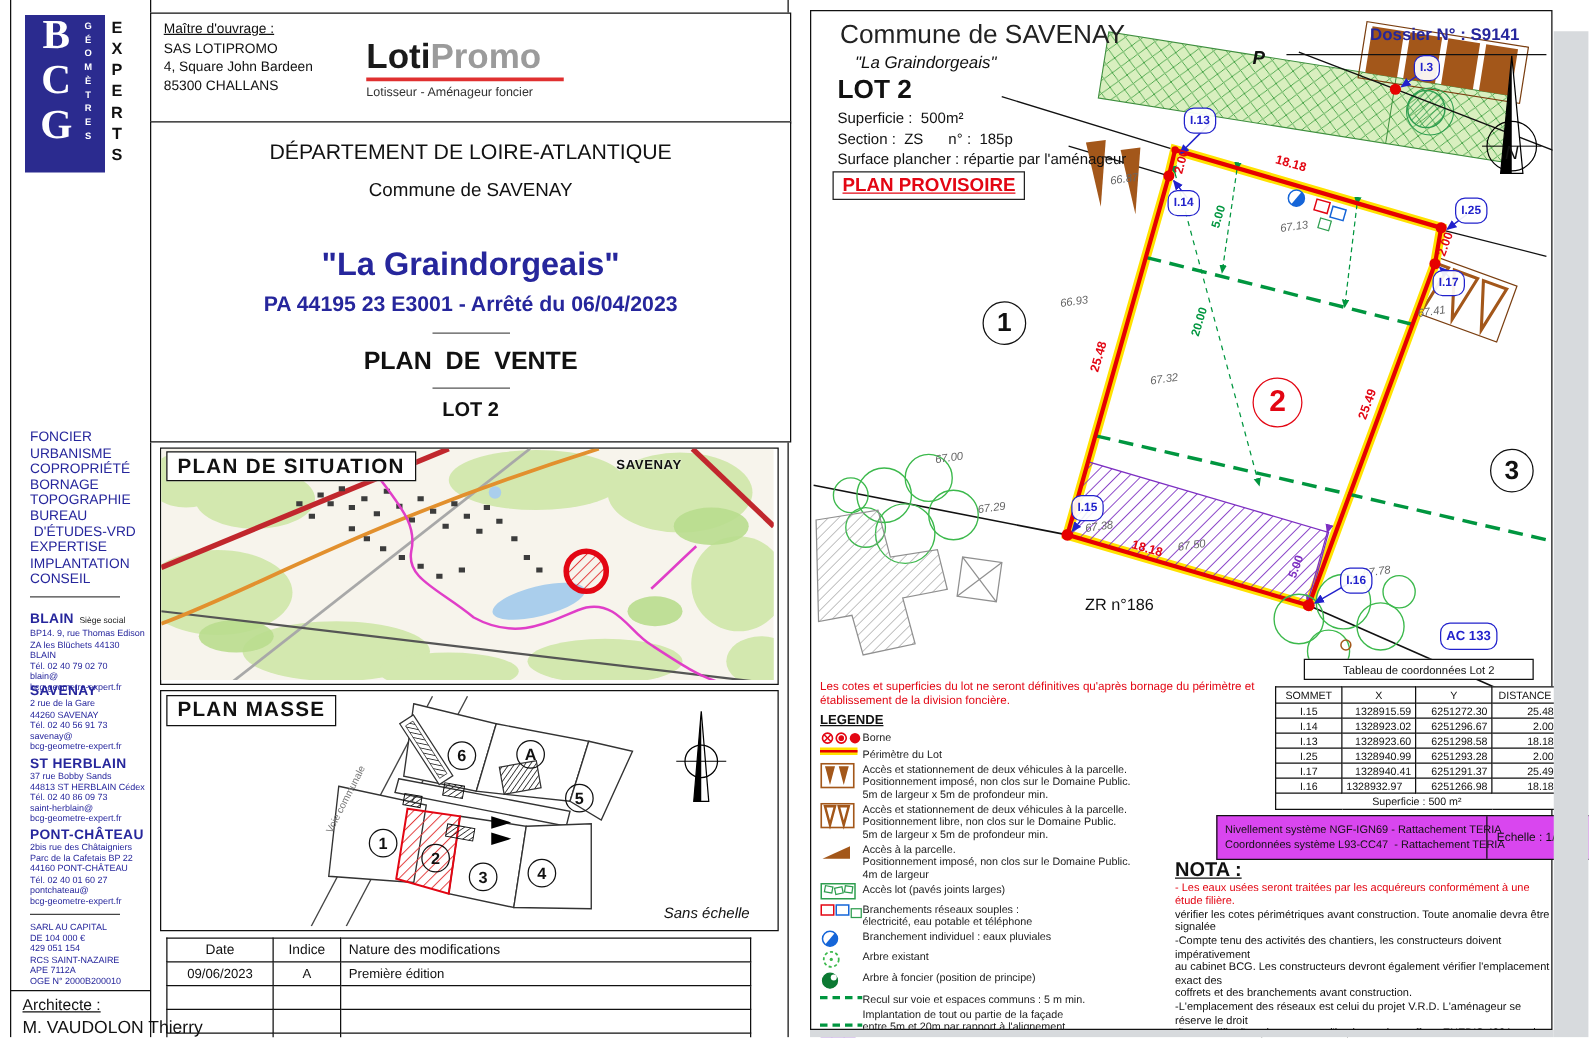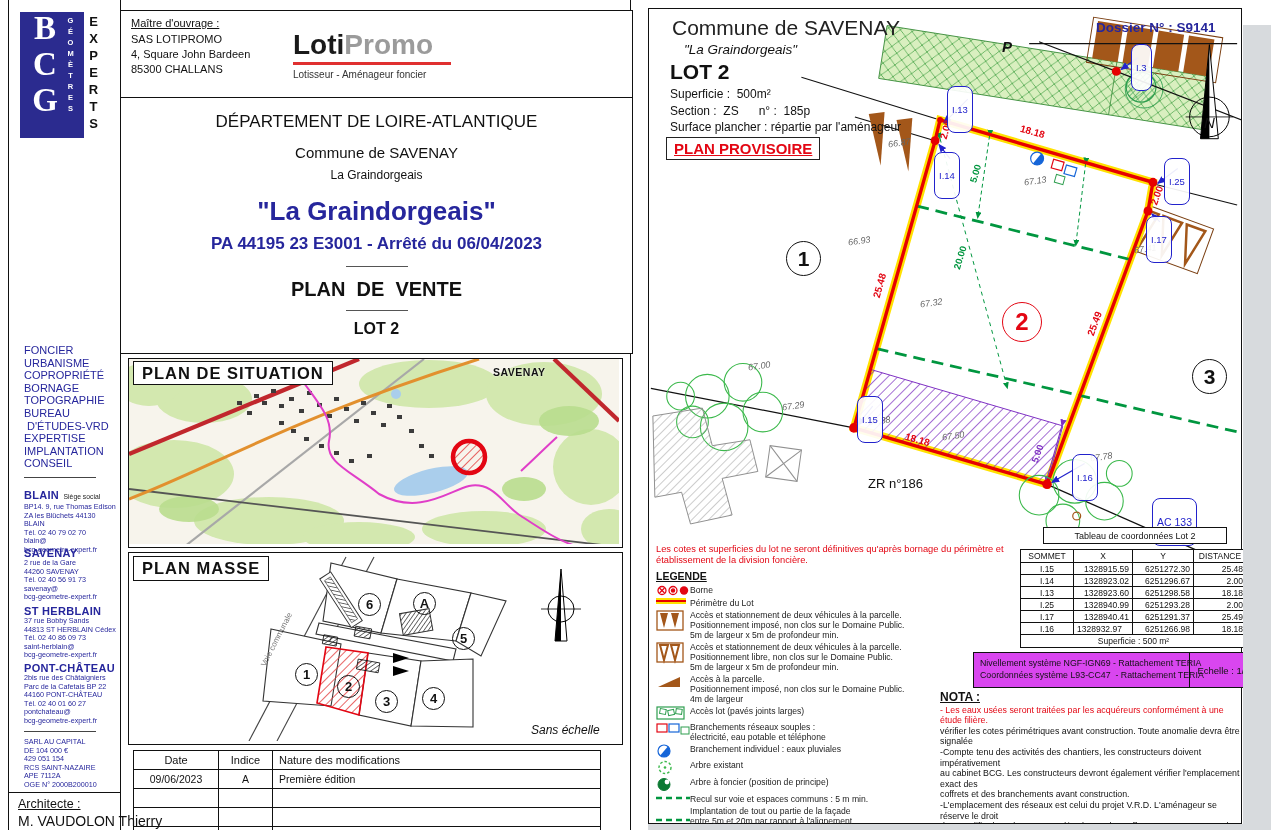--- a/index.html
+++ b/index.html
@@ -9,21 +9,21 @@
   .nav{color:#26269c;}
   .redtx{color:#e30613;}
   .vline{background:#111;width:1.2px;}
   .hline{background:#111;height:1.2px;}
   .box{border:1.4px solid #111;background:#fff;}
   .tag{border:1.6px solid #111;background:#fff;font-weight:bold;font-size:16.5px;display:flex;align-items:center;padding:0 8px;letter-spacing:1px;}
   .dim{font-size:10px;font-weight:bold;color:#e30613;white-space:nowrap;}
   .gdim{font-size:9.5px;font-weight:bold;color:#00963f;white-space:nowrap;}
   .pdim{font-size:9.5px;font-weight:bold;color:#7d2fc2;white-space:nowrap;}
   .elev{font-size:9px;color:#666;font-style:italic;white-space:nowrap;}
-  .plabel{font-size:9.5px;color:#2222cc;border:1.4px solid #2222cc;border-radius:8px;padding:17px 4px;background:rgba(255,255,255,.92);white-space:nowrap;font-weight:normal;}
+  .plabel{font-size:9.5px;color:#2222cc;border:1.4px solid #2222cc;border-radius:8px;padding:4px 4px;background:rgba(255,255,255,.92);white-space:nowrap;font-weight:bold;}
   .lotc{border:1.9px solid #111;border-radius:50%;display:flex;align-items:center;justify-content:center;font-weight:bold;background:rgba(255,255,255,.0);}
   table{border-collapse:collapse;}
   .mods td,.mods th{border:1.1px solid #111;font-weight:normal;}
   .coords td,.coords th{border:1px solid #111;font-weight:normal;padding:0 3px;}
   .legrow{display:flex;align-items:flex-start;margin-bottom:2px;}
   .legico{width:34px;flex:0 0 34px;display:flex;justify-content:flex-start;}
   .legtx{font-size:8.6px;line-height:10px;color:#222;}
   .offname{font-size:11px;font-weight:bold;letter-spacing:.3px;}
   .offline{font-size:7.2px;line-height:8.6px;}
 </style>
@@ -84,21 +84,20 @@
     <div class="a" style="left:172px;top:18px">
       <span style="font-size:28px;font-weight:bold;color:#1a1a1a">Loti</span><span style="font-size:28px;font-weight:bold;color:#9b9b9b">Promo</span>
       <div style="width:158px;height:3px;background:#e03030;margin-top:1px"></div>
       <div style="font-size:10px;color:#333;margin-top:4px">Lotisseur - Aménageur foncier</div>
     </div>
   </div>
 
   <div class="a box" style="left:120px;top:97px;width:511px;height:255px">
     <div class="a" style="left:0;top:14px;width:100%;text-align:center;font-size:17px">DÉPARTEMENT DE LOIRE-ATLANTIQUE</div>
     <div class="a" style="left:0;top:46px;width:100%;text-align:center;font-size:15px">Commune de SAVENAY</div>
-    <div class="a" style="left:0;top:70px;width:100%;text-align:center;font-size:12px">La Graindorgeais</div>
     <div class="a nav" style="left:0;top:98px;width:100%;text-align:center;font-size:26px;font-weight:bold">"La Graindorgeais"</div>
     <div class="a nav" style="left:0;top:136px;width:100%;text-align:center;font-size:17px;font-weight:bold">PA 44195 23 E3001 - Arrêté du 06/04/2023</div>
     <div class="a" style="left:225px;top:168px;width:62px;height:1px;background:#555"></div>
     <div class="a pre" style="left:0;top:180px;width:100%;text-align:center;font-size:20px;font-weight:bold">PLAN  DE  VENTE</div>
     <div class="a" style="left:225px;top:212px;width:62px;height:1px;background:#555"></div>
     <div class="a" style="left:0;top:222px;width:100%;text-align:center;font-size:16px;font-weight:bold">LOT 2</div>
   </div>
 
   <div class="a nav" style="left:24px;top:344px;font-size:11px;line-height:12.6px">
     <div>FONCIER</div>
@@ -682,21 +681,21 @@
   <div class="a" style="left:973px;top:652px;width:300px;height:34px;border:1.1px solid #111;background:#d946ef">
     <div class="a" style="left:215px;top:0;width:1px;height:34px;background:#111"></div>
     <div class="a" style="left:6px;top:4px;font-size:8.8px;line-height:12px">
       <div>Nivellement système NGF-IGN69 - Rattachement TERIA</div>
       <div class="pre">Coordonnées système L93-CC47  - Rattachement TERIA</div>
     </div>
     <div class="a" style="left:215px;top:0;width:85px;height:34px;display:flex;align-items:center;justify-content:center;font-size:9.5px">Echelle : 1/250e</div>
   </div>
 
   <div class="a" style="left:940px;top:692px;width:300px;font-size:8.8px;line-height:10.6px">
-    <div style="font-weight:bold;text-decoration:underline;font-size:12px;margin-bottom:2px">NOTA :</div>
+    <div style="font-weight:bold;text-decoration:underline;font-size:16px;margin-bottom:2px">NOTA :</div>
     <div class="redtx">- Les eaux usées seront traitées par les acquéreurs conformément à une étude filière.</div>
     <div>vérifier les cotes périmétriques avant construction. Toute anomalie devra être signalée</div>
     <div>-Compte tenu des activités des chantiers, les constructeurs doivent impérativement</div>
     <div>au cabinet BCG. Les constructeurs devront également vérifier l'emplacement exact des</div>
     <div>coffrets et des branchements avant construction.</div>
     <div>-L'emplacement des réseaux est celui du projet V.R.D. L'aménageur se réserve le droit</div>
     <div>d'en modifier l'emplacement et d'implanter des coffrets ENEDIS 400A sur les lots pour</div>
 
   </div>
 

